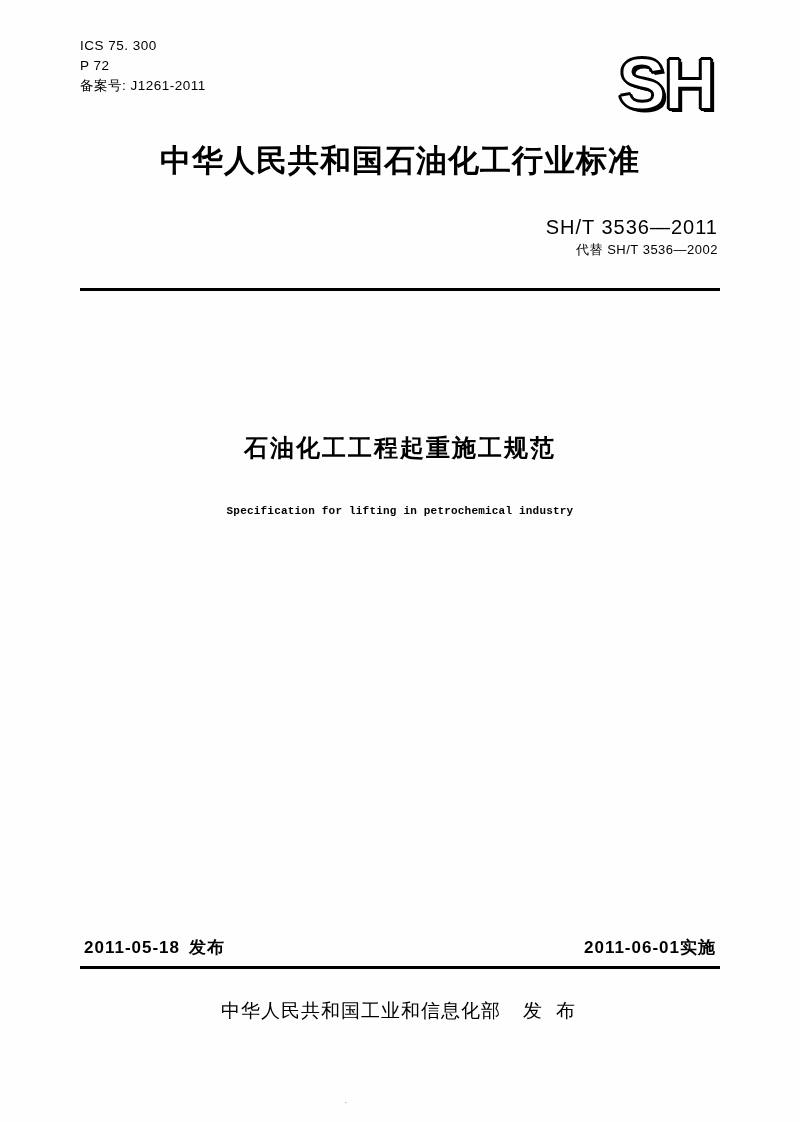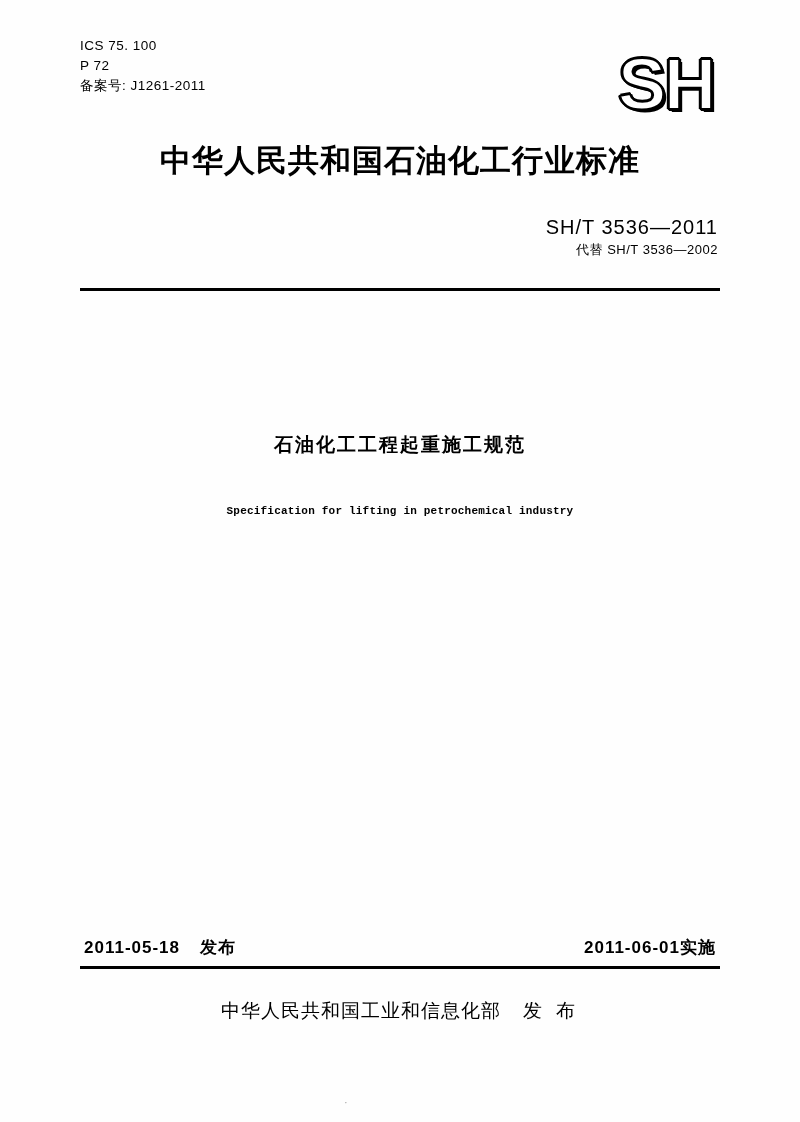--- a/index.html
+++ b/index.html
@@ -112,21 +112,21 @@
 
   
   .doc-title-cn {
     position: absolute;
     left: 0;
     top: 432px;
     width: 640px;
     text-align: center;
     font-family: "DejaVu Sans", sans-serif;
     font-weight: bold;
-    font-size: 19px;
+    font-size: 24px;
     letter-spacing: 2px;
     white-space: nowrap;
   }
   .doc-title-en {
     position: absolute;
     left: 0;
     top: 505px;
     width: 640px;
     text-align: center;
     font-family: Liberation Mono, monospace;
@@ -140,21 +140,21 @@
   .date-left {
     position: absolute;
     left: 4px;
     top: 936px;
     font-family: "Liberation Sans", sans-serif;
     font-weight: bold;
     font-size: 17px;
     letter-spacing: 1px;
     white-space: nowrap;
   }
-  .date-left .word { margin-left: 20px; }
+  .date-left .word { margin-left: 9px; }
   .date-right {
     position: absolute;
     right: 4px;
     top: 936px;
     font-family: "Liberation Sans", sans-serif;
     font-weight: bold;
     font-size: 17px;
     letter-spacing: 1px;
     white-space: nowrap;
   }
@@ -185,21 +185,21 @@
     color: #999;
   }
 </style>
 </head>
 <body>
 
 <div class="page">
   <div class="content">
 
     <div class="codes">
-      <div>ICS 75. 100</div>
+      <div>ICS 75. 300</div>
       <div>P 72</div>
       <div>备案号: J1261-2011</div>
     </div>
 
     <div class="sh-logo">SH</div>
 
     <div class="nat-title">中华人民共和国石油化工行业标准</div>
 
     <div class="std-no">
       <div class="main">SH/T 3536—2011</div>

